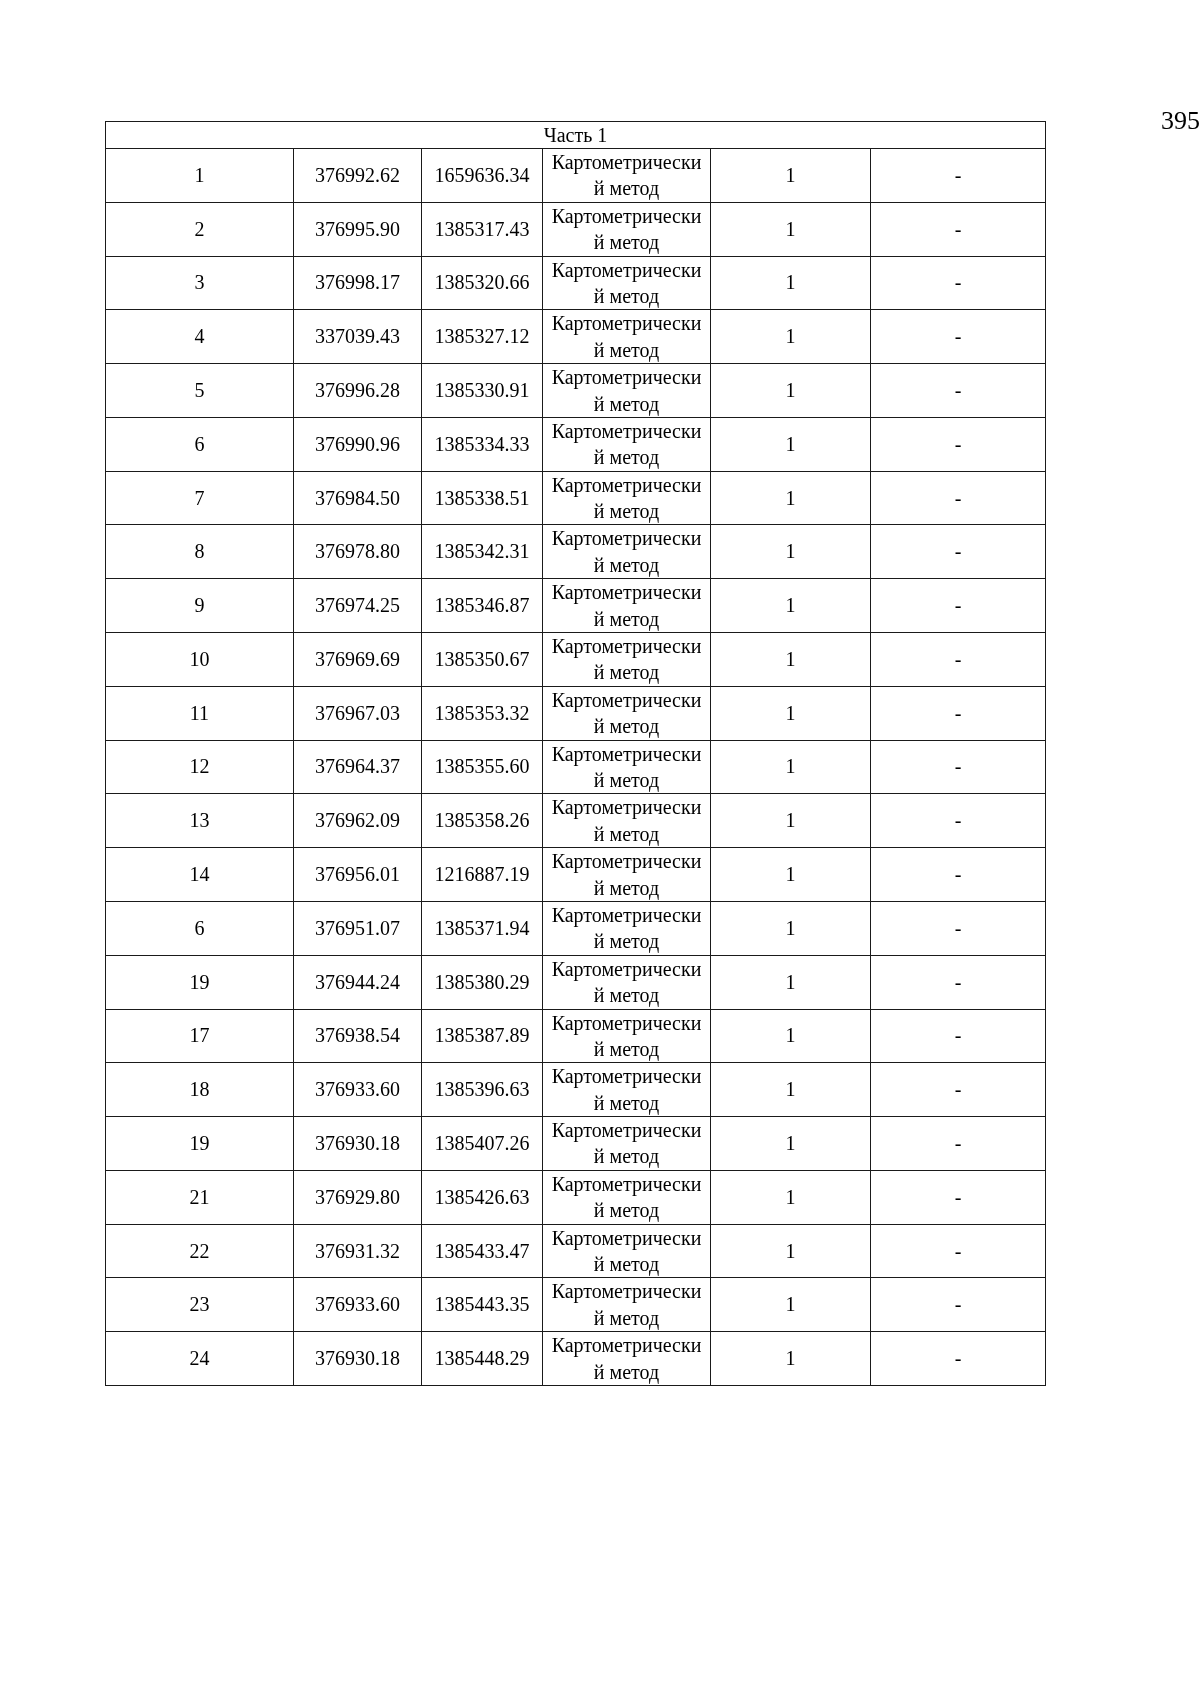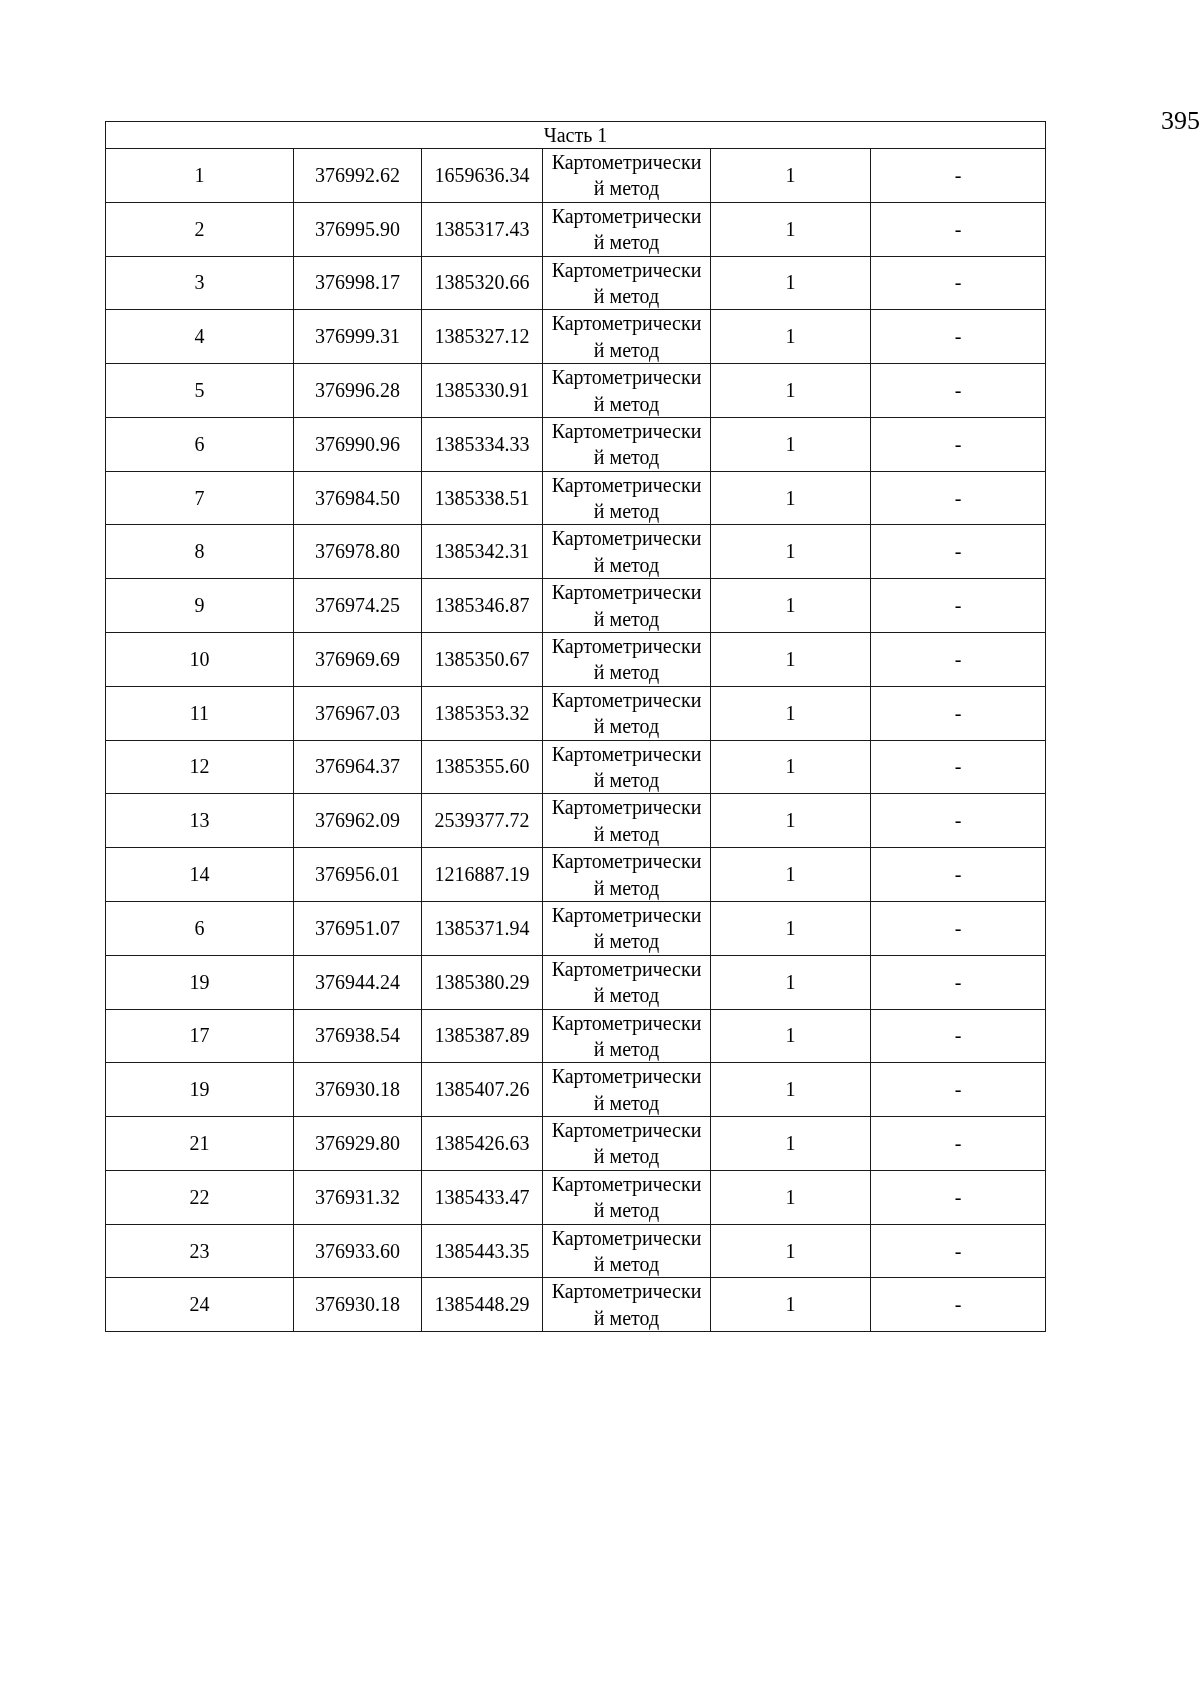--- a/index.html
+++ b/index.html
@@ -111,21 +111,21 @@
           <td class="c-y">1385320.66</td>
           <td class="c-method">
             <span class="ml">Картометрически</span>
             <span class="ml">й метод</span>
           </td>
           <td class="c-acc">1</td>
           <td class="c-note">-</td>
         </tr>
         <tr class="data-row">
           <td class="c-num">4</td>
-          <td class="c-x">376999.31</td>
+          <td class="c-x">337039.43</td>
           <td class="c-y">1385327.12</td>
           <td class="c-method">
             <span class="ml">Картометрически</span>
             <span class="ml">й метод</span>
           </td>
           <td class="c-acc">1</td>
           <td class="c-note">-</td>
         </tr>
         <tr class="data-row">
           <td class="c-num">5</td>
@@ -211,21 +211,21 @@
           <td class="c-method">
             <span class="ml">Картометрически</span>
             <span class="ml">й метод</span>
           </td>
           <td class="c-acc">1</td>
           <td class="c-note">-</td>
         </tr>
         <tr class="data-row">
           <td class="c-num">13</td>
           <td class="c-x">376962.09</td>
-          <td class="c-y">2539377.72</td>
+          <td class="c-y">1385358.26</td>
           <td class="c-method">
             <span class="ml">Картометрически</span>
             <span class="ml">й метод</span>
           </td>
           <td class="c-acc">1</td>
           <td class="c-note">-</td>
         </tr>
         <tr class="data-row">
           <td class="c-num">14</td>
           <td class="c-x">376956.01</td>
@@ -256,20 +256,31 @@
             <span class="ml">Картометрически</span>
             <span class="ml">й метод</span>
           </td>
           <td class="c-acc">1</td>
           <td class="c-note">-</td>
         </tr>
         <tr class="data-row">
           <td class="c-num">17</td>
           <td class="c-x">376938.54</td>
           <td class="c-y">1385387.89</td>
+          <td class="c-method">
+            <span class="ml">Картометрически</span>
+            <span class="ml">й метод</span>
+          </td>
+          <td class="c-acc">1</td>
+          <td class="c-note">-</td>
+        </tr>
+        <tr class="data-row">
+          <td class="c-num">18</td>
+          <td class="c-x">376933.60</td>
+          <td class="c-y">1385396.63</td>
           <td class="c-method">
             <span class="ml">Картометрически</span>
             <span class="ml">й метод</span>
           </td>
           <td class="c-acc">1</td>
           <td class="c-note">-</td>
         </tr>
         <tr class="data-row">
           <td class="c-num">19</td>
           <td class="c-x">376930.18</td>

